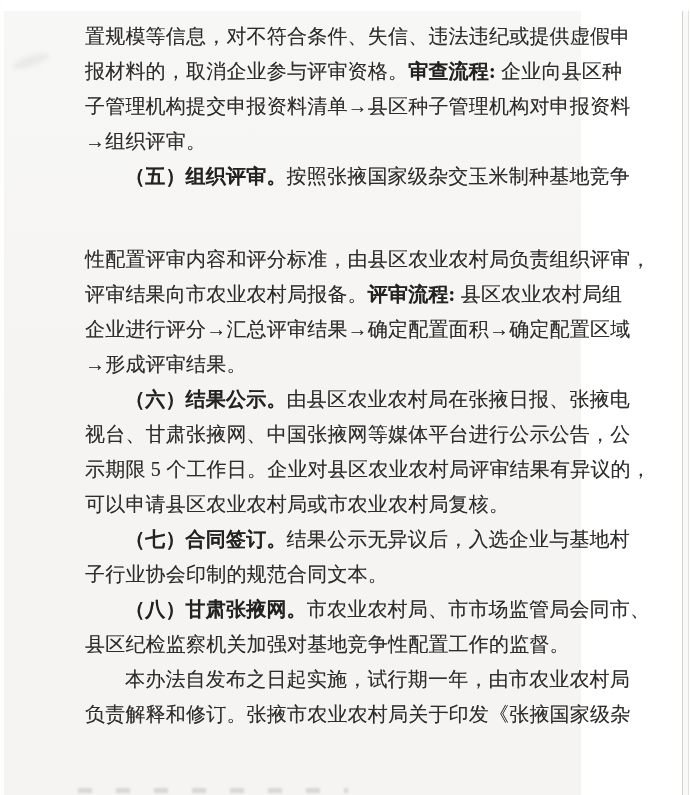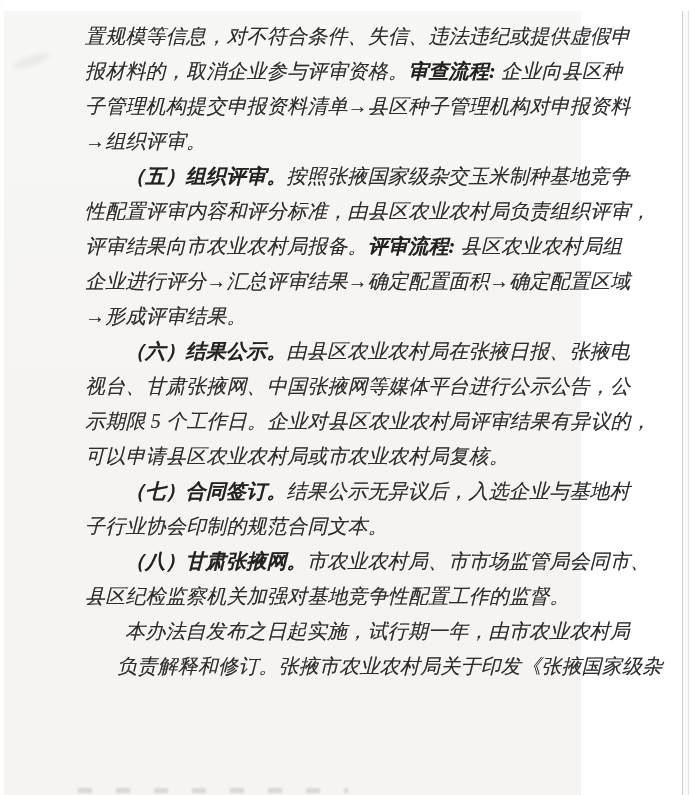--- a/index.html
+++ b/index.html
@@ -9,21 +9,20 @@
     height: 795px;
     background: #ffffff;
     overflow: hidden;
     font-family: "Liberation Serif", "DejaVu Serif", serif;
   }
   .viewport {
     position: relative;
     width: 581px;
     height: 795px;
     background: #fde047;
-    font-style: italic;
   }
   
   .scan-page {
     position: absolute;
     left: 4px;
     top: 11px;
     right: 0;
     bottom: 0;
     background: linear-gradient(180deg, #f7f7f5 0%, #f4f4f2 40%, #f5f4f2 100%);
   }
@@ -116,28 +115,28 @@
   <div class="edge-line-1"></div>
   <div class="edge-line-2"></div>
   <div class="smudge-top-left"></div>
   <div class="smudge-bottom"></div>
   <div class="text-column">
       <div class="line" style="color: rgb(46, 45, 43);"><span>置规模等信息，对不符合条件、失信、违法违纪或提供虚假申</span></div>
       <div class="line" style="color: rgb(46, 45, 43);"><span>报材料的，取消企业参与评审资格。</span><span class="bold">审查流程:</span><span> 企业向县区种</span></div>
       <div class="line" style="color: rgb(46, 45, 43);"><span>子管理机构提交申报资料清单→县区种子管理机构对申报资料</span></div>
       <div class="line" style="color: rgb(46, 45, 43);"><span>→组织评审。</span></div>
       <div class="line indent" style="color: rgb(46, 45, 43);"><span class="bold">（五）组织评审。</span><span>按照张掖国家级杂交玉米制种基地竞争</span></div>
-      <div class="line" style="color: rgb(46, 45, 43);"><span>性配置评审内容和评分标准，由县区农业农村局负责组织评审，</span></div>
+      <div class="line" style="color: rgb(46, 45, 43); margin-top: 48px;"><span>性配置评审内容和评分标准，由县区农业农村局负责组织评审，</span></div>
       <div class="line" style="color: rgb(46, 45, 43);"><span>评审结果向市农业农村局报备。</span><span class="bold">评审流程:</span><span> 县区农业农村局组</span></div>
       <div class="line" style="color: rgb(46, 45, 43);"><span>企业进行评分→汇总评审结果→确定配置面积→确定配置区域</span></div>
       <div class="line" style="color: rgb(46, 45, 43);"><span>→形成评审结果。</span></div>
       <div class="line indent" style="color: rgb(46, 45, 43);"><span class="bold">（六）结果公示。</span><span>由县区农业农村局在张掖日报、张掖电</span></div>
       <div class="line" style="color: rgb(46, 45, 43);"><span>视台、甘肃张掖网、中国张掖网等媒体平台进行公示公告，公</span></div>
       <div class="line" style="color: rgb(46, 45, 43);"><span>示期限 5 个工作日。企业对县区农业农村局评审结果有异议的，</span></div>
       <div class="line" style="color: rgb(46, 45, 43);"><span>可以申请县区农业农村局或市农业农村局复核。</span></div>
       <div class="line indent" style="color: rgb(46, 45, 43);"><span class="bold">（七）合同签订。</span><span>结果公示无异议后，入选企业与基地村</span></div>
       <div class="line" style="color: rgb(46, 45, 43);"><span>子行业协会印制的规范合同文本。</span></div>
       <div class="line indent" style="color: rgb(46, 45, 43);"><span class="bold">（八）甘肃张掖网。</span><span>市农业农村局、市市场监管局会同市、</span></div>
       <div class="line" style="color: rgb(46, 45, 43);"><span>县区纪检监察机关加强对基地竞争性配置工作的监督。</span></div>
       <div class="line indent" style="color: rgb(46, 45, 43);"><span>本办法自发布之日起实施，试行期一年，由市农业农村局</span></div>
-      <div class="line" style="color: rgb(46, 45, 43); margin-left: 32px;"><span>负责解释和修订。张掖市农业农村局关于印发《张掖国家级杂</span></div>
+      <div class="line" style="color: rgb(46, 45, 43);"><span>负责解释和修订。张掖市农业农村局关于印发《张掖国家级杂</span></div>
     </div>
 </div>
 
 </body></html>

